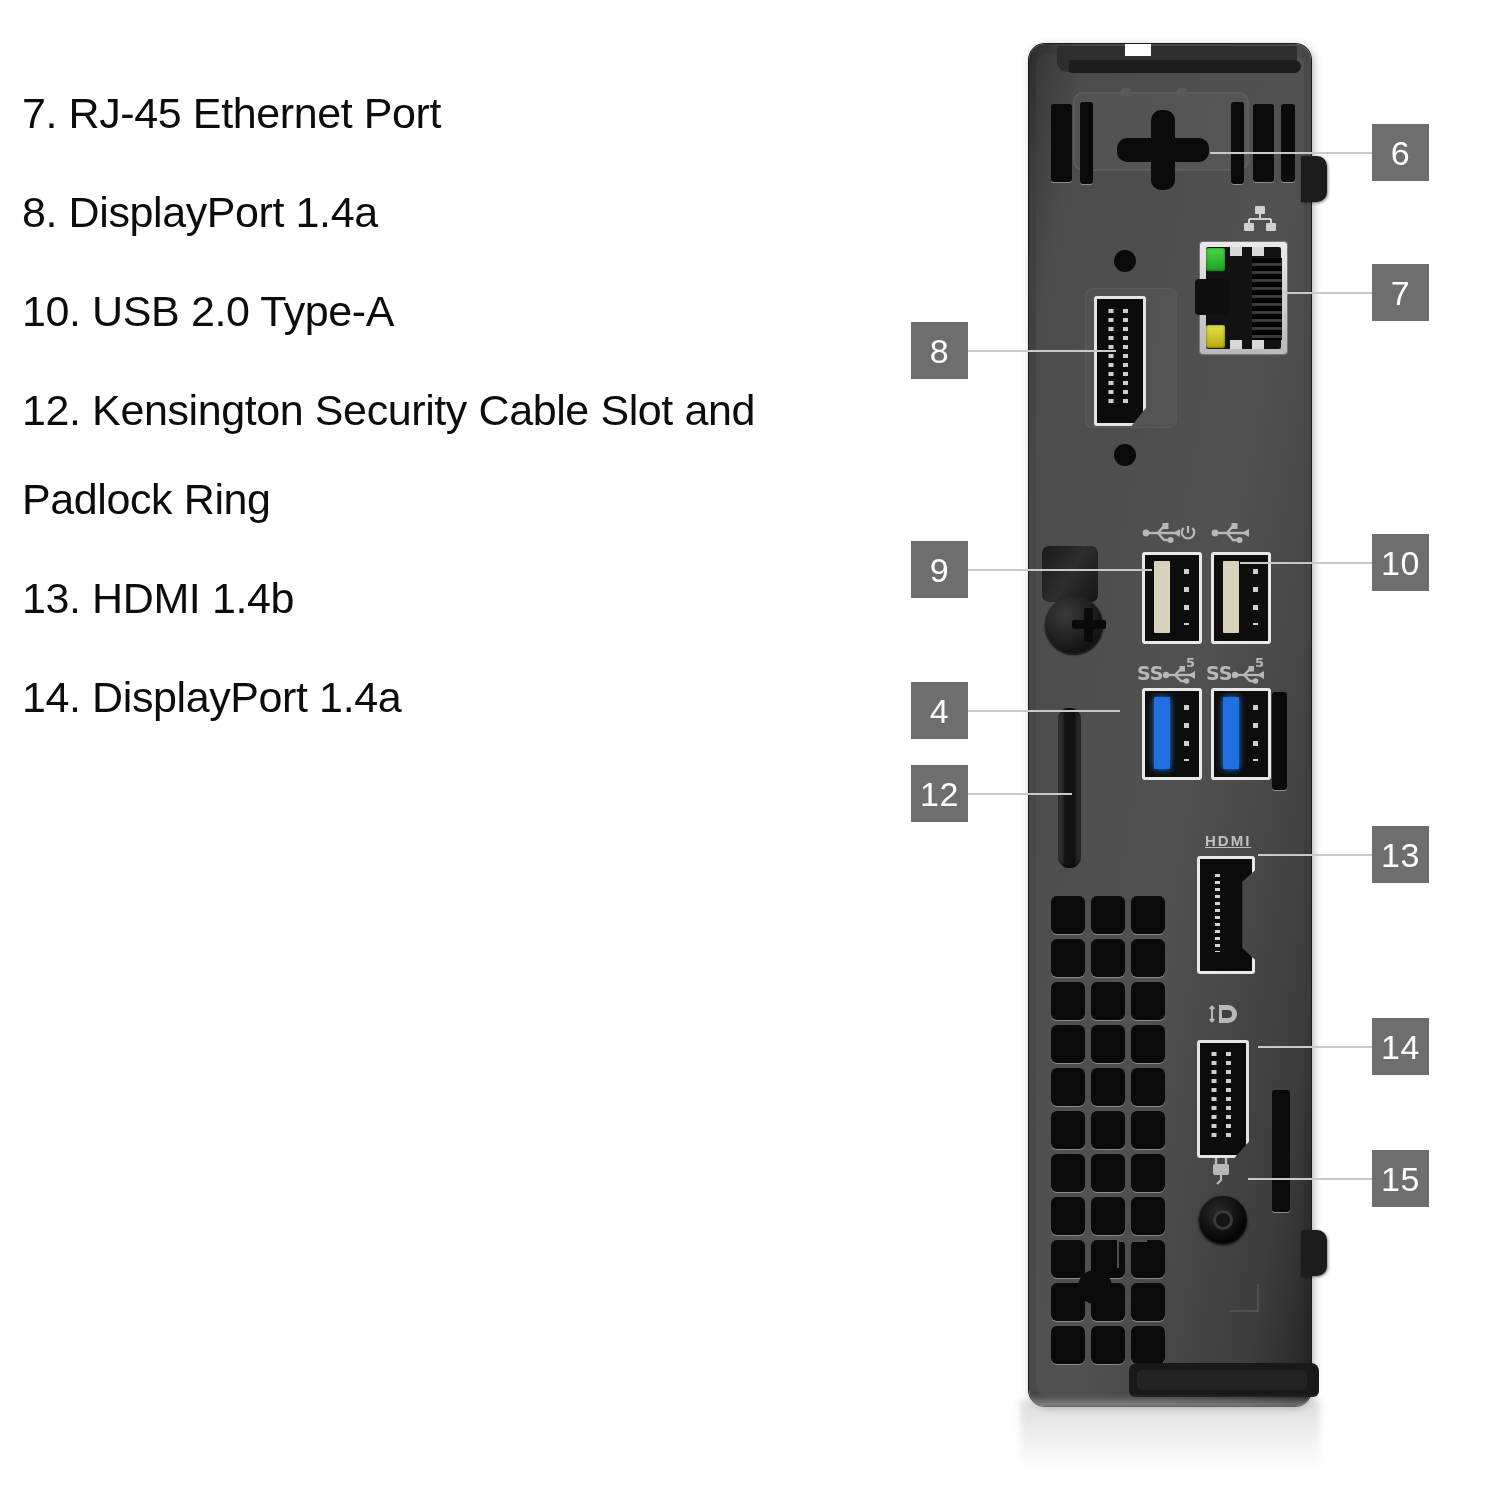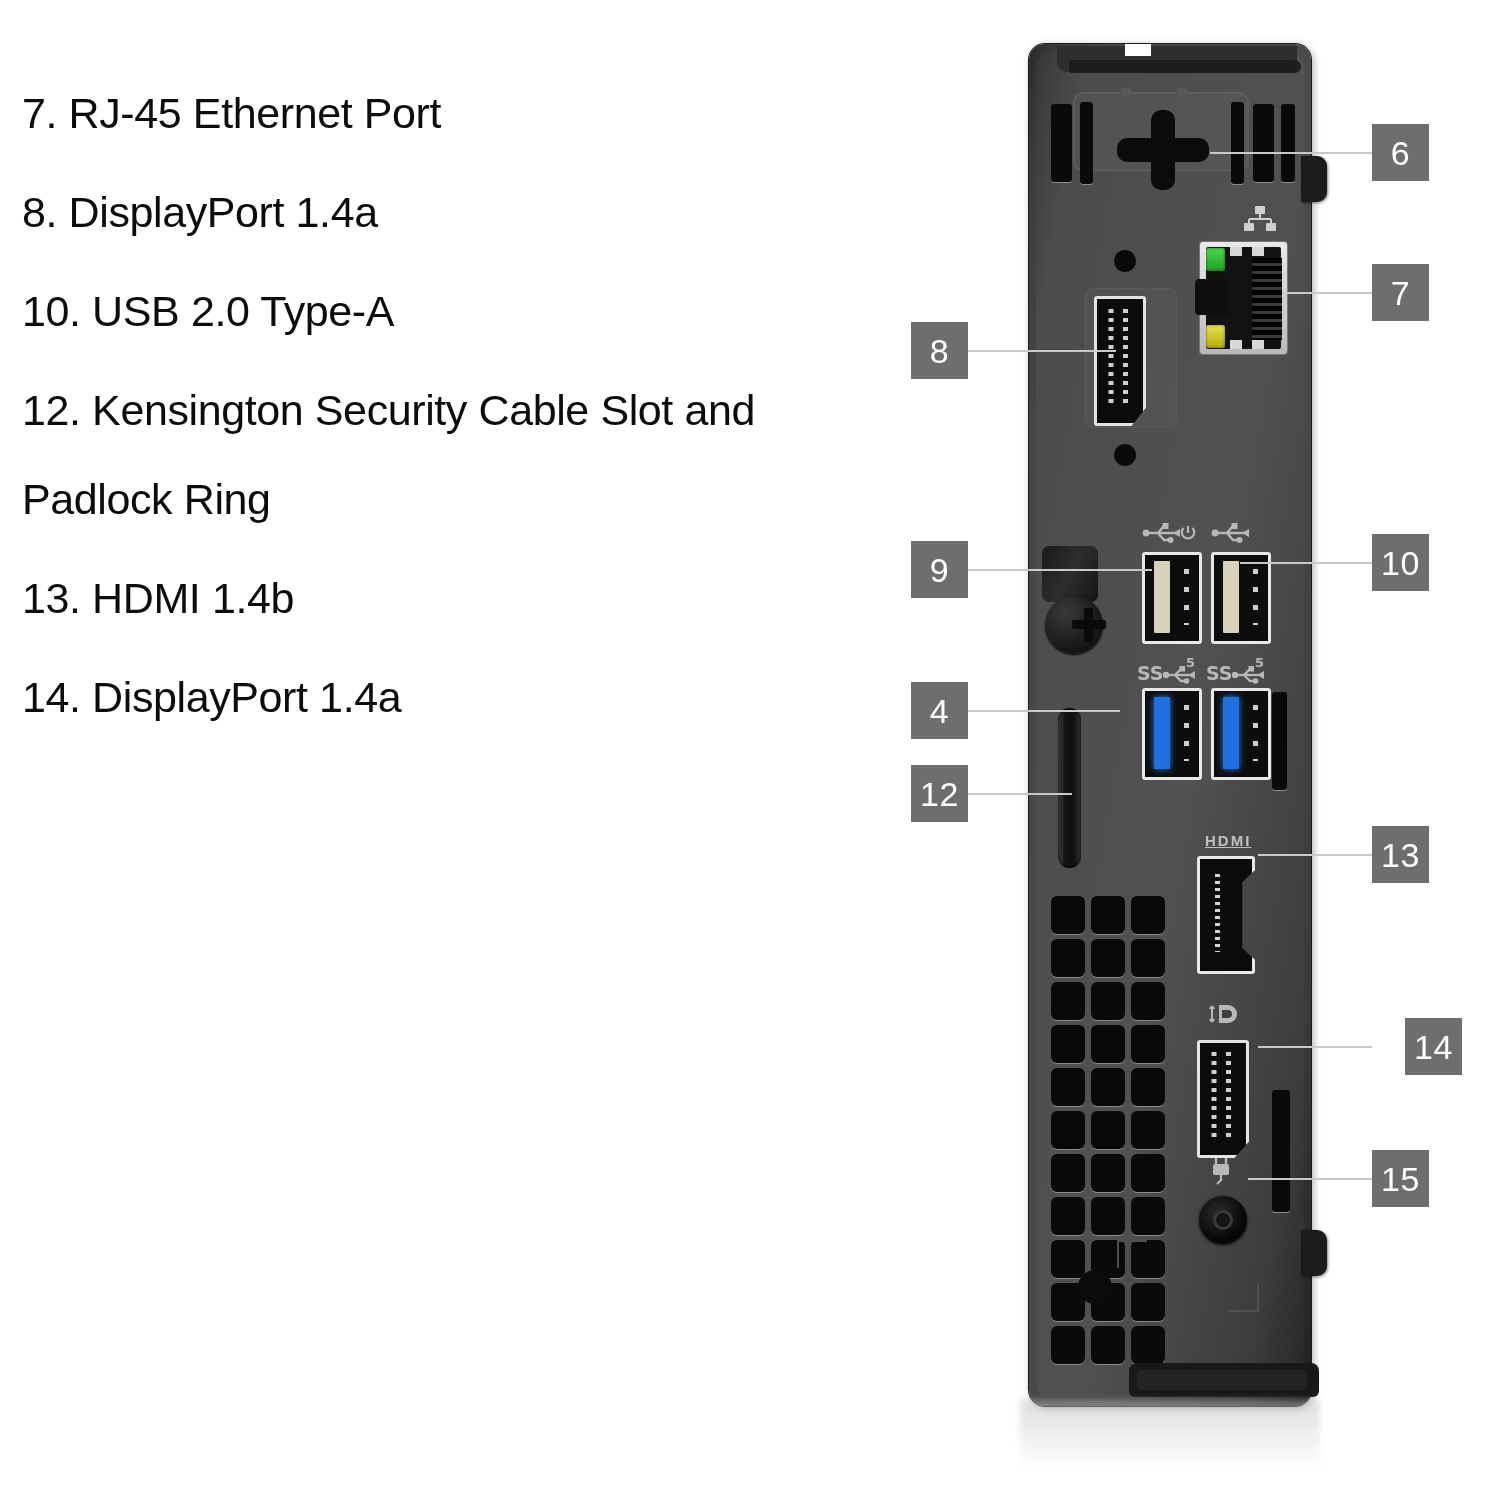--- a/index.html
+++ b/index.html
@@ -401,18 +401,18 @@
   <div class="leader" style="left:968px;top:710px;width:152px;"></div>
   <div class="badge" style="left:911px;top:682px;width:57px;height:57px;">4</div>
 
   <div class="leader" style="left:968px;top:793px;width:104px;"></div>
   <div class="badge" style="left:911px;top:765px;width:57px;height:57px;">12</div>
 
   <div class="leader" style="left:1258px;top:854px;width:114px;"></div>
   <div class="badge" style="left:1372px;top:826px;width:57px;height:57px;">13</div>
 
   <div class="leader" style="left:1258px;top:1046px;width:114px;"></div>
-  <div class="badge" style="left:1405px;top:1018px;width:57px;height:57px;">14</div>
+  <div class="badge" style="left:1372px;top:1018px;width:57px;height:57px;">14</div>
 
   <div class="leader" style="left:1248px;top:1178px;width:124px;"></div>
   <div class="badge" style="left:1372px;top:1150px;width:57px;height:57px;">15</div>
 
 </div>
 
 </body></html>

